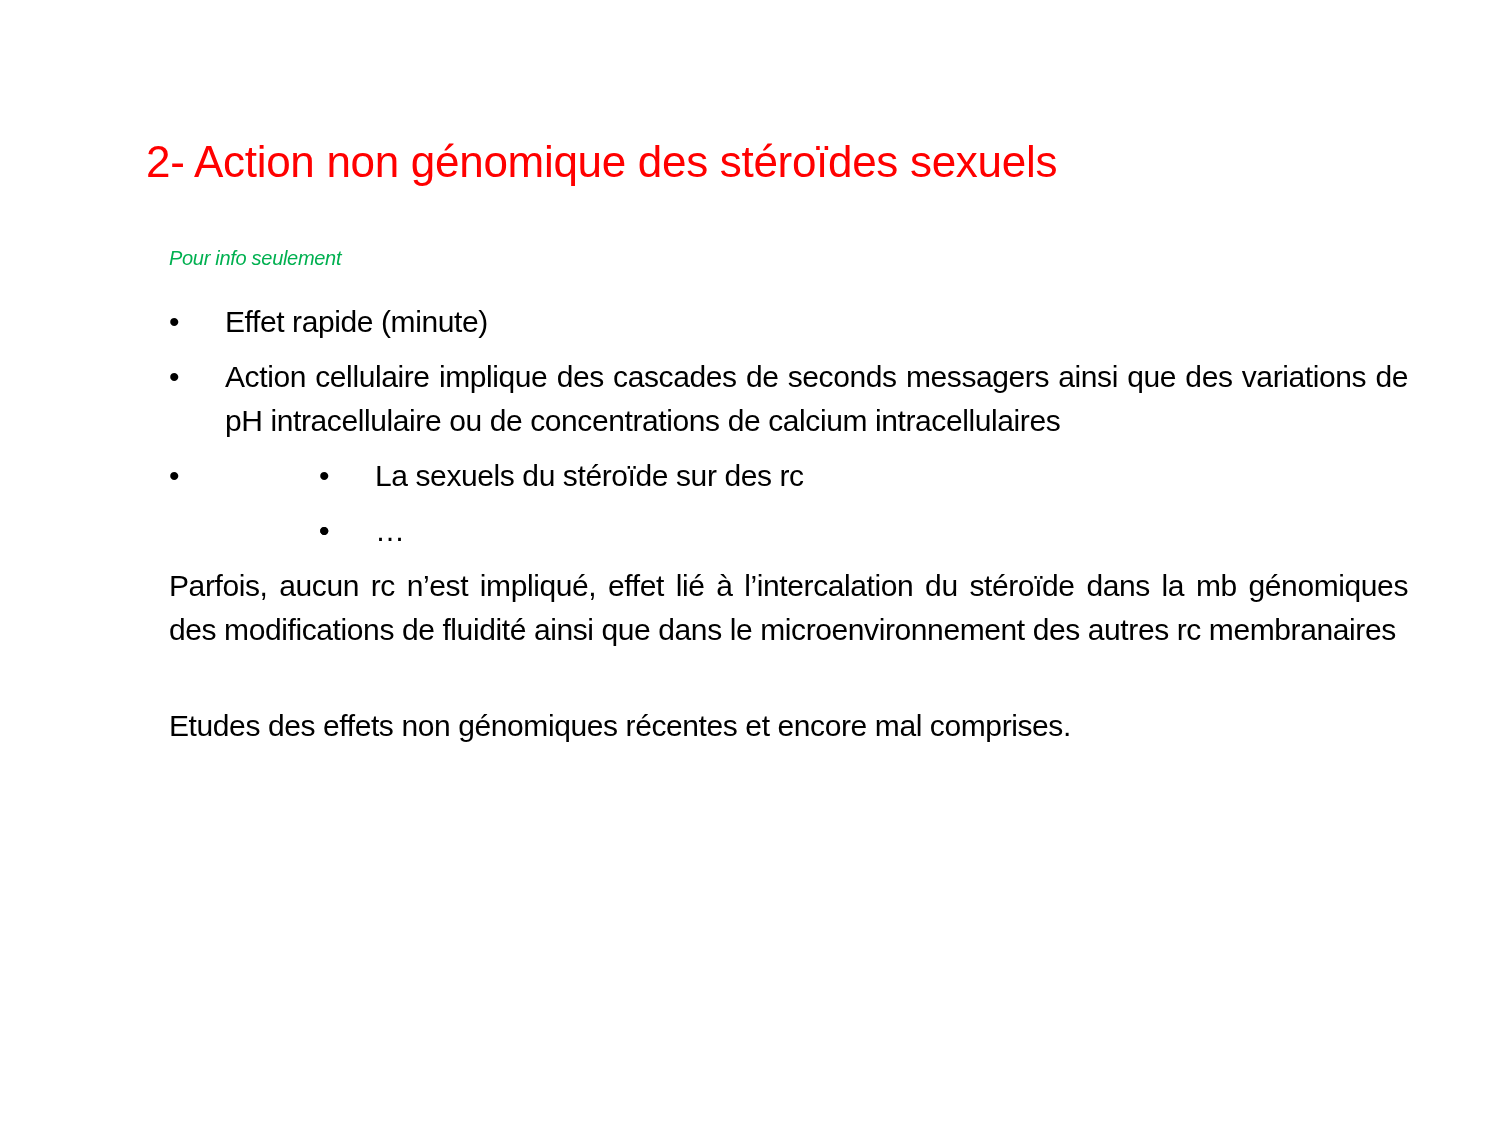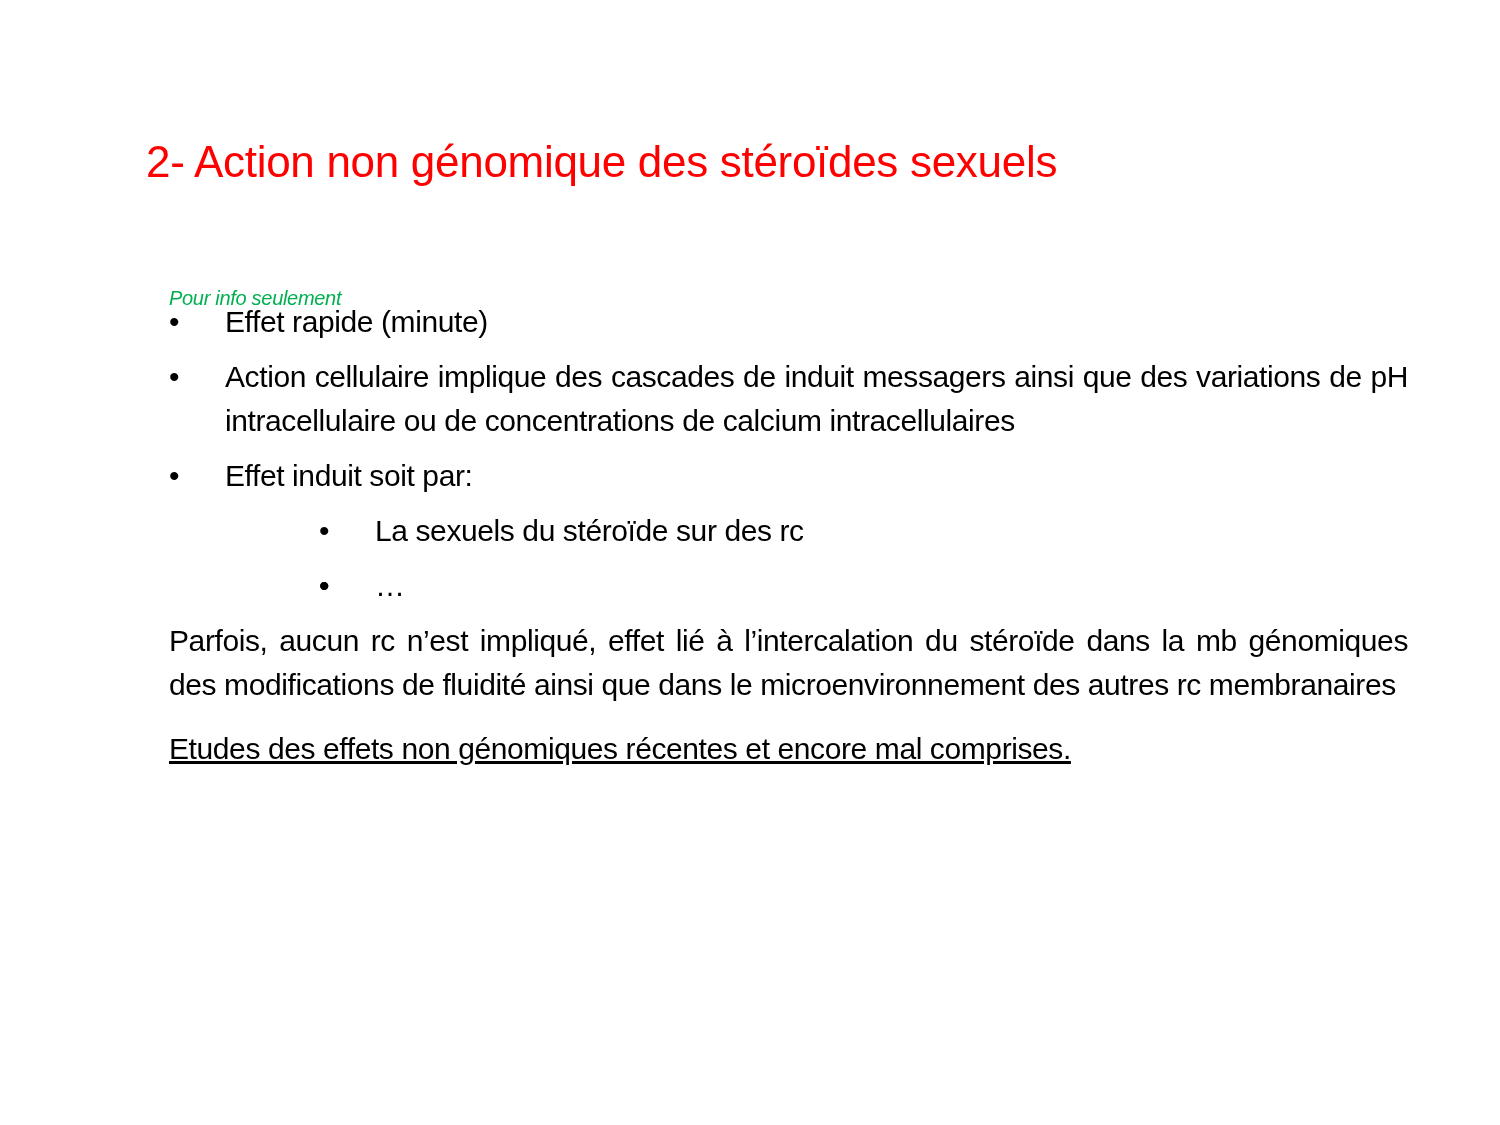--- a/index.html
+++ b/index.html
@@ -22,21 +22,20 @@
       letter-spacing: -0.3px;
     }
     .note {
       position: absolute;
       left: 169px; top: 244px;
       font-size: 20px;
       font-style: italic;
       color: #00b050;
       line-height: 28px;
       letter-spacing: -0.3px;
-      margin-top: 40px;
     }
     .body {
       position: absolute;
       left: 169px; top: 300px;
       width: 1239px;
       font-size: 30px;
       line-height: 44px;
       letter-spacing: -0.4px;
     }
     .bullet {
@@ -56,41 +55,40 @@
       margin-bottom: 11px;
     }
     .sub .dot {
       position: absolute;
       left: 150px; top: 0;
     }
     .para {
       text-align: justify;
       margin-bottom: 0;
     }
-    .para.last { margin-top: 20px; text-decoration: underline; }
+    .para.last { margin-top: 52px; }
   </style>
 </head>
 <body>
 
 <div class="slide">
   <div class="title">2- Action non génomique des stéroïdes sexuels</div>
   <div class="note">Pour info seulement</div>
 
   <div class="body">
     <div class="bullet">
       <span class="dot">•</span>
       <span>Effet rapide (minute)</span>
     </div>
     <div class="bullet">
       <span class="dot">•</span>
-      <span>Action cellulaire implique des cascades de induit messagers ainsi que des variations de pH intracellulaire ou de concentrations de calcium intracellulaires</span>
+      <span>Action cellulaire implique des cascades de seconds messagers ainsi que des variations de pH intracellulaire ou de concentrations de calcium intracellulaires</span>
     </div>
     <div class="bullet">
       <span class="dot">•</span>
-      <span>Effet induit soit par:</span>
     </div>
 
     <div class="sub">
       <span class="dot">•</span>
       <span>La sexuels du stéroïde sur des rc</span>
     </div>
     <div class="sub">
       <span class="dot">•</span>
     </div>
     <div class="sub">

